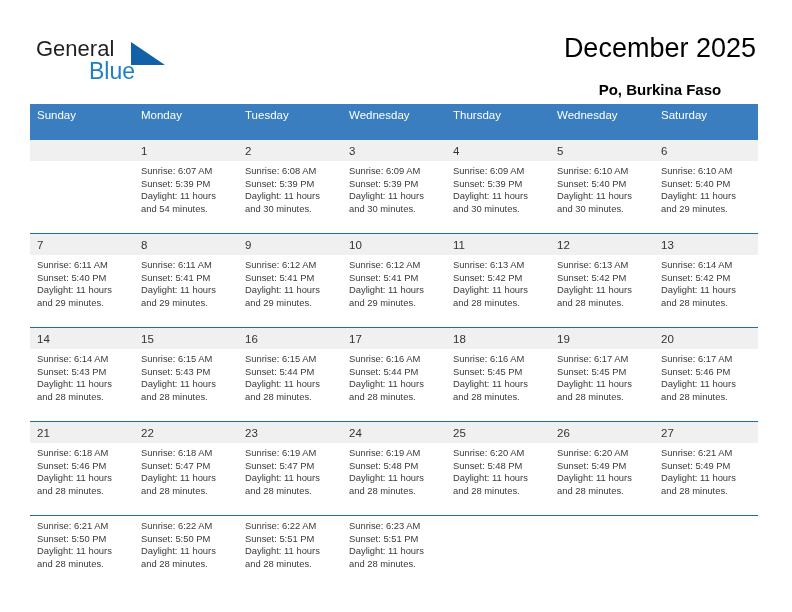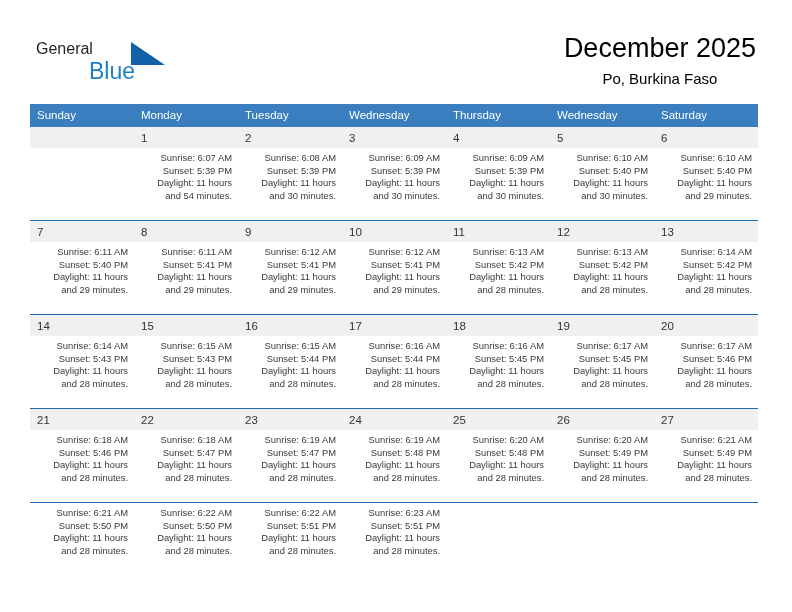--- a/index.html
+++ b/index.html
@@ -36,21 +36,21 @@
     position: absolute;
     left: 36px;
     top: 36px;
     width: 180px;
     height: 50px;
   }
   .brand-general {
     position: absolute;
     left: 0;
     top: 0;
-    font-size: 16px;
+    font-size: 22px;
     letter-spacing: 0px;
     color: #231f20;
     line-height: 26px;
   }
   .brand-blue {
     position: absolute;
     left: 53px;
     top: 22px;
     font-size: 23px;
     color: #1f7fc4;
@@ -73,23 +73,23 @@
     text-align: center;
   }
   .cal-title {
     font-size: 27px;
     font-weight: normal;
     color: #000000;
     line-height: 33px;
     white-space: nowrap;
   }
   .cal-subtitle {
-    margin-top: 4px;
+    margin-top: 15px;
     font-size: 15px;
-    font-weight: normal;
+    font-weight: bold;
     color: #000000;
     line-height: 19px;
     white-space: nowrap;
   }
 
   
   .calendar {
     position: absolute;
     left: 30px;
     top: 104px;
@@ -97,21 +97,21 @@
     border-collapse: collapse;
     table-layout: fixed;
   }
 
   .dow-row th {
     background: #3a7ebf;
     color: #ffffff;
     font-size: 11.5px;
     font-weight: normal;
     text-align: left;
-    padding: 5px 0 5px 7px;
+    padding: 5px 0 18px 7px;
     height: 12px;
     line-height: 13px;
   }
 
   .week-sep td {
     padding: 0;
     height: 1px;
     line-height: 1px;
     font-size: 0;
     background: #1f6cb0;
@@ -128,21 +128,20 @@
   }
 
   .info-row td {
     background: #ffffff;
     font-size: 9.4px;
     color: #3a3a3a;
     padding: 4px 6px 10px 7px;
     height: 58px;
     line-height: 12.6px;
     vertical-align: top;
-    text-align: right;
   }
   .info-row td div {
     white-space: nowrap;
   }
 </style>
 </head>
 <body>
 
 <div class="page">
 

